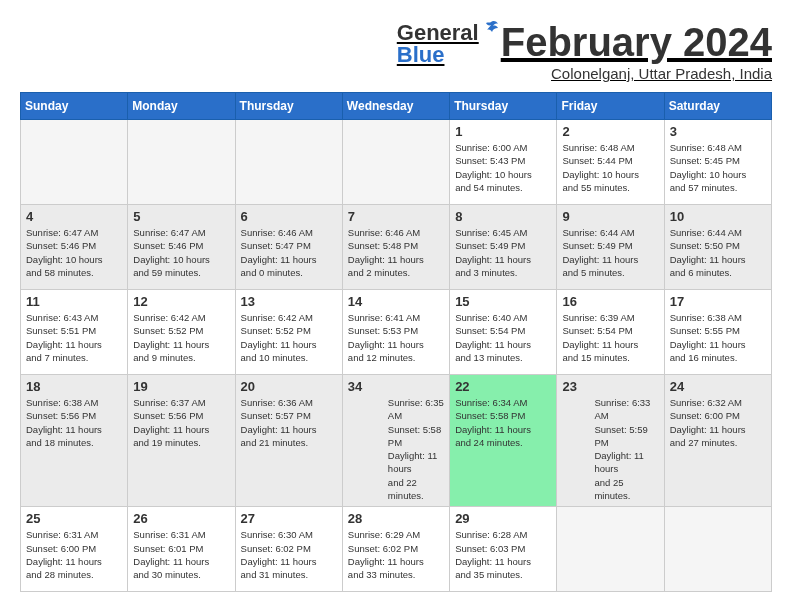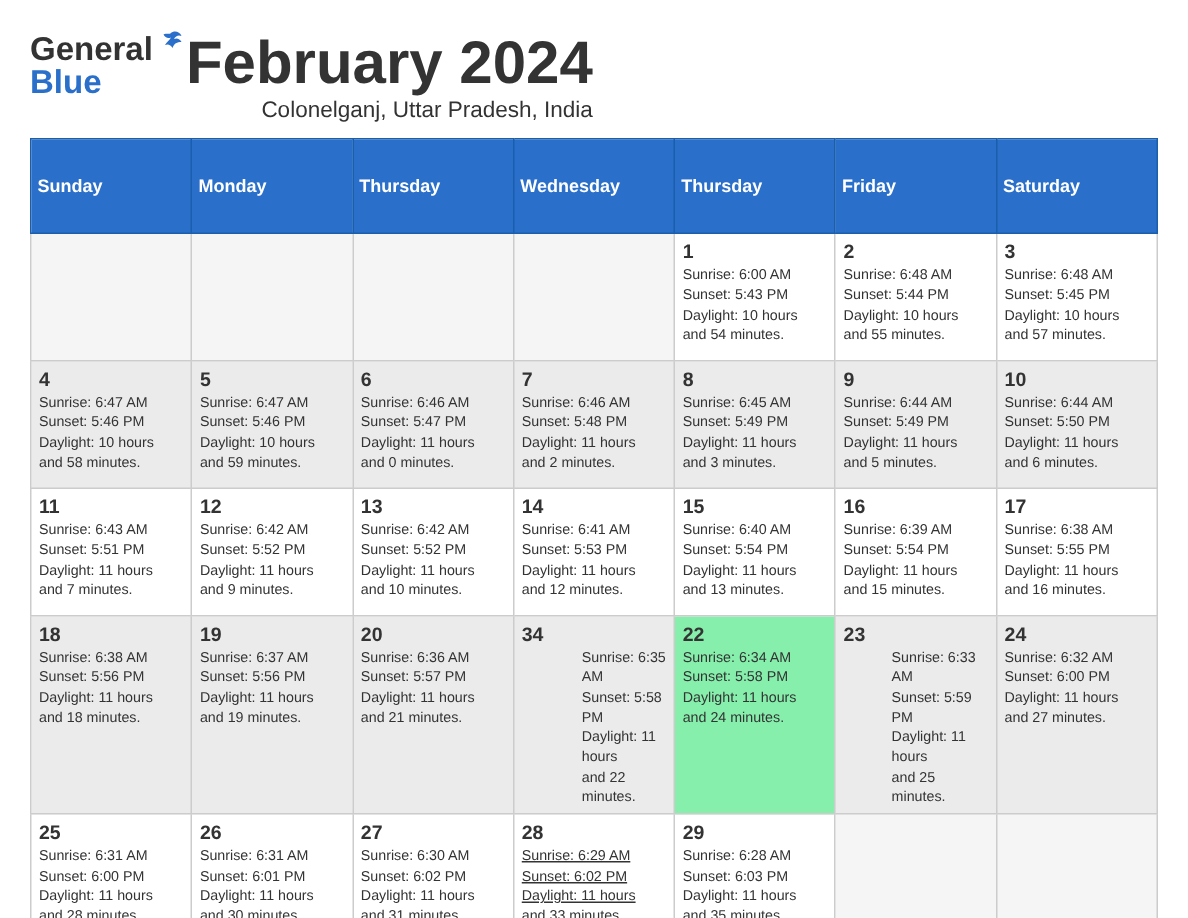--- a/index.html
+++ b/index.html
@@ -5,23 +5,24 @@
     * { box-sizing: border-box; margin: 0; padding: 0; }
     body {
       font-family: Arial, sans-serif;
       background: #fff;
       width: 792px;
       min-height: 612px;
       padding: 20px;
     }
     .header {
       display: flex;
-      justify-content: flex-start;
+      justify-content: flex-end;
       align-items: flex-start;
       margin-bottom: 10px;
+      text-decoration: underline;
     }
     .logo {
       display: flex;
       flex-direction: column;
       align-items: flex-start;
     }
     .logo-general { color: #333; }
     .logo-blue { color: #2a6fc9; }
     .title-section {
       text-align: right;
@@ -38,21 +39,21 @@
     table {
       width: 100%;
       border-collapse: collapse;
       table-layout: fixed;
     }
     th {
       background-color: #2a6fc9;
       color: #fff;
       font-size: 12px;
       font-weight: bold;
-      padding: 24px 4px;
+      padding: 6px 4px;
       text-align: left;
       border: 1px solid #1a5fad;
     }
     td {
       border: 1px solid #ccc;
       vertical-align: top;
       padding: 4px 5px;
       font-size: 10px;
       color: #333;
       height: 85px;
@@ -305,21 +306,21 @@
         </td>
         <td>
           <div class="day-number">27</div>
           <div class="day-info" style="white-space: pre-line;">Sunrise: 6:30 AM
 Sunset: 6:02 PM
 Daylight: 11 hours
 and 31 minutes.</div>
         </td>
         <td>
           <div class="day-number">28</div>
-          <div class="day-info" style="white-space: pre-line; text-decoration: underline;">Sunrise: 6:29 AM
+          <div class="day-info" style="white-space: pre-line;">Sunrise: 6:29 AM
 Sunset: 6:02 PM
 Daylight: 11 hours
 and 33 minutes.</div>
         </td>
         <td>
           <div class="day-number">29</div>
           <div class="day-info" style="white-space: pre-line;">Sunrise: 6:28 AM
 Sunset: 6:03 PM
 Daylight: 11 hours
 and 35 minutes.</div>

